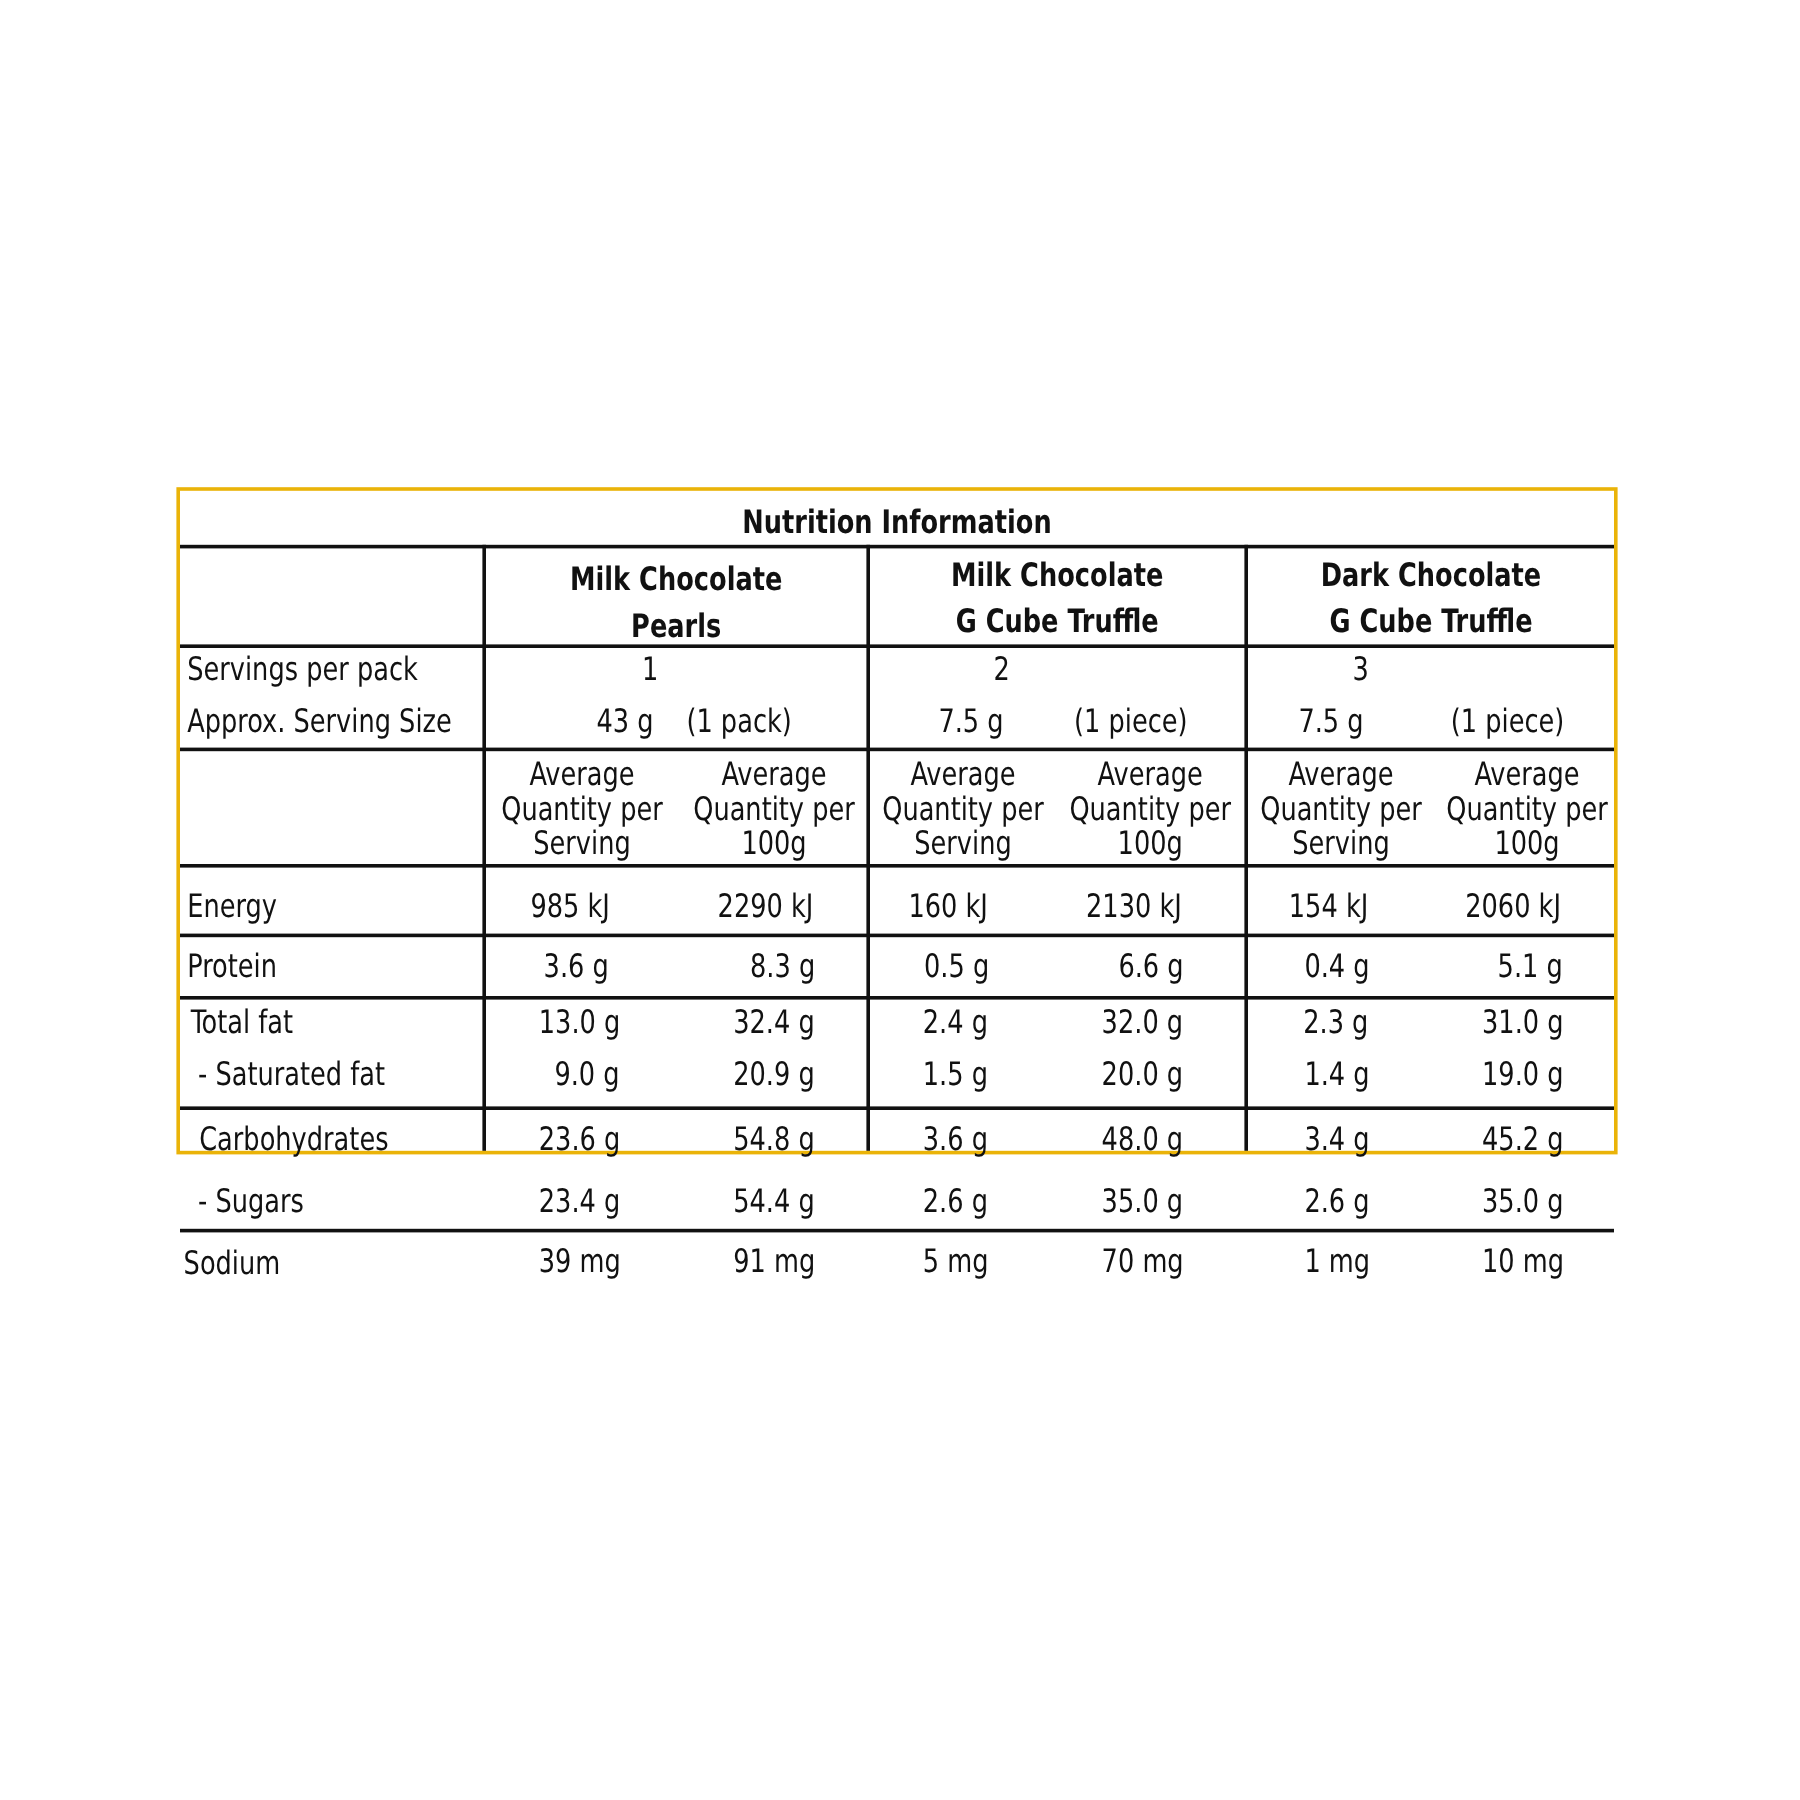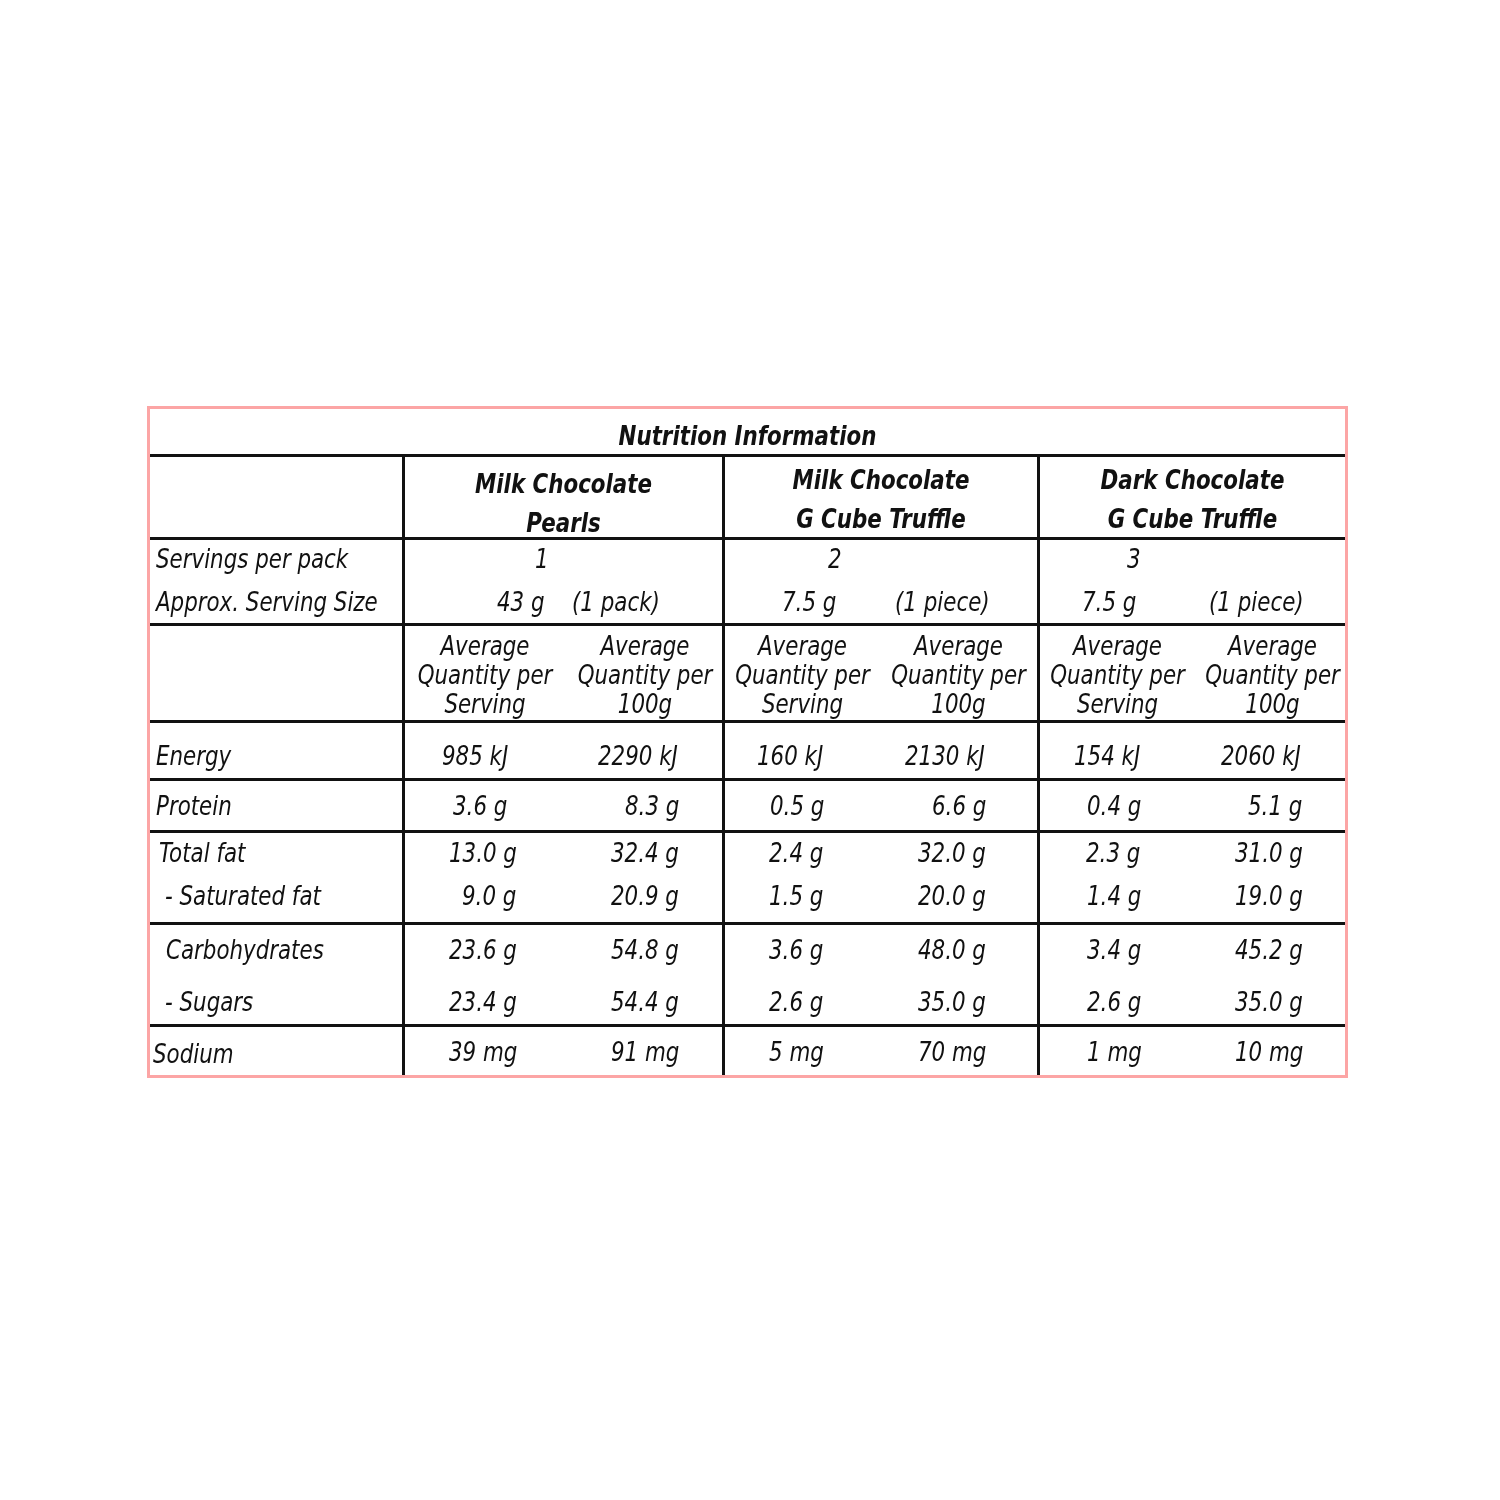--- a/index.html
+++ b/index.html
@@ -1,17 +1,17 @@
 <!DOCTYPE html>
 <html><head>
   <meta charset="utf-8">
   <style>
     html, body { margin:0; padding:0; background:#ffffff; }
     body { width:1500px; height:1500px; position:relative; font-family:"DejaVu Sans Condensed","DejaVu Sans", sans-serif; color:#111; }
-    .tbl { position:absolute; left:147px; top:406px; width:1201px; height:672px; border:3px solid #fca5a5; box-sizing:border-box;font-style:italic; }
+    .tbl { position:absolute; left:147px; top:406px; width:1201px; height:556px; border:3px solid #eab308; box-sizing:border-box; }
     .hline { position:absolute; left:0; right:0; height:3px; background:#111; }
     .vline { position:absolute; width:3px; background:#111; }
     .t { position:absolute; white-space:nowrap; font-size:27px; line-height:30px; transform:scaleX(0.88); transform-origin:left top; }
     .b { font-weight:bold; }
     .hdr { position:absolute; text-align:center; font-size:27px; line-height:29px; transform:scaleX(0.88); transform-origin:center top; white-space:nowrap; }
   </style>
 </head>
 <body>
 
 <div class="tbl">

